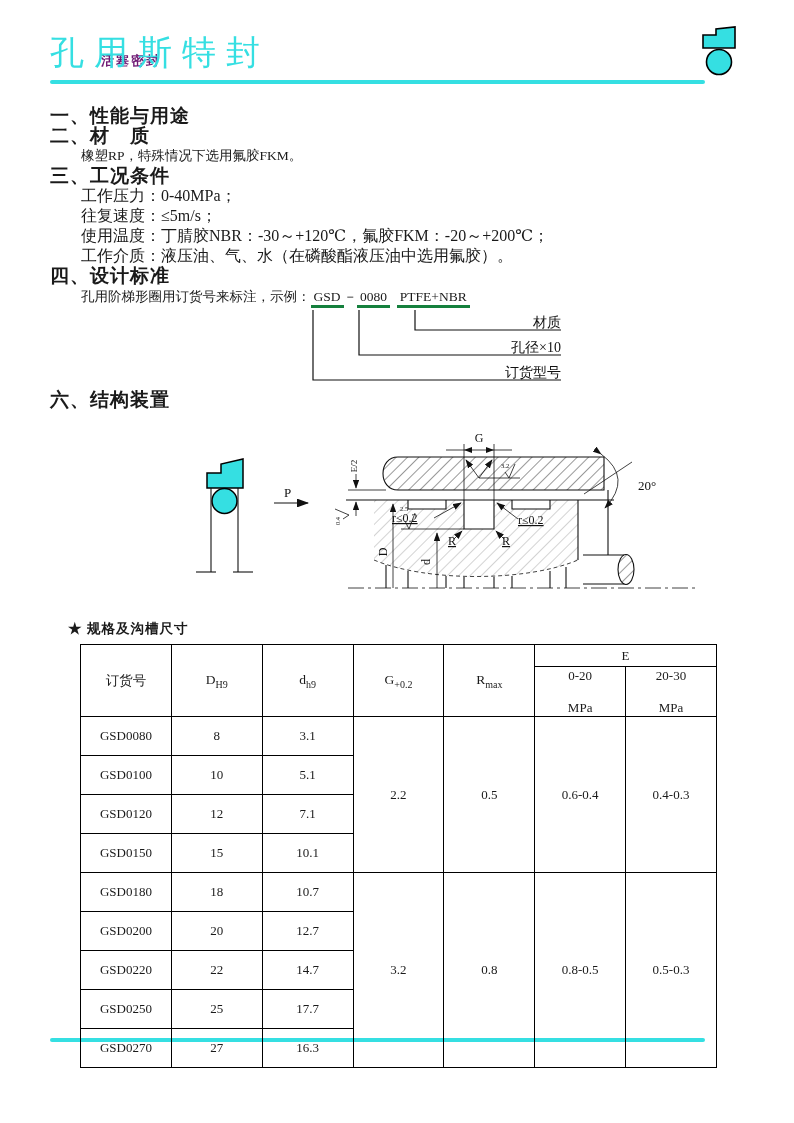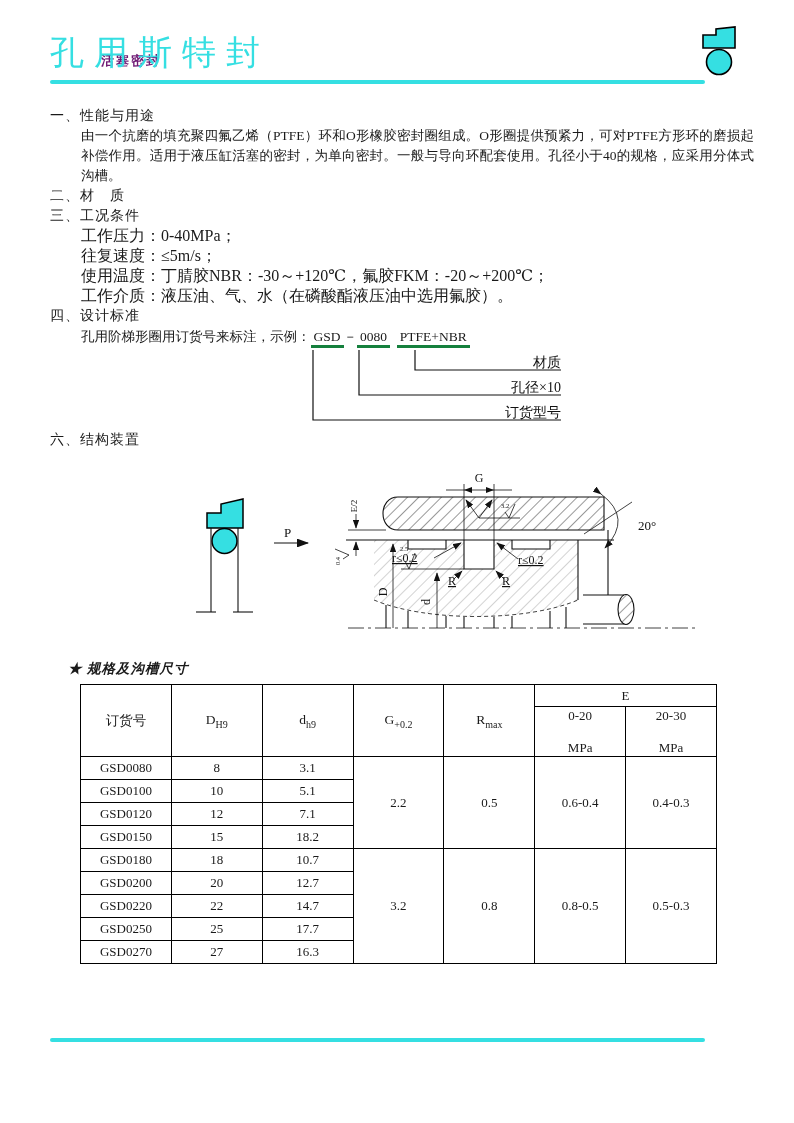--- a/index.html
+++ b/index.html
@@ -28,54 +28,54 @@
   .hdr-logo { position:absolute; right:8px; top:-4px; }
   .rule {
     position:absolute; left:50px; width:655px; height:4px;
     background:#35dfe2; border-radius:2px;
   }
   .rule-top { top:80px; }
   .rule-bottom { top:1038px; }
 
   
   .content { position:absolute; top:106px; left:50px; right:40px; }
-  .sec-h { font-size:14px; font-weight:normal; line-height:20px; letter-spacing:1px; }
+  .sec-h { font-size:19px; font-weight:bold; line-height:20px; letter-spacing:1px; }
   .sec-b { font-size:13.5px; line-height:20px; padding-left:31px; text-align:justify; }
   .cond-line { font-size:16px; line-height:20px; padding-left:31px; }
 
   
   .example-line { font-size:13.5px; line-height:22px; padding-left:31px; white-space:nowrap; }
   .u { border-bottom:3px solid #15803d; padding:0 3px 1px 3px; }
   .callout-svg { display:block; margin-left:253px; margin-top:2px; }
   .callout-svg text { font-size:14px; fill:#111; }
   .callout-svg polyline { fill:none; stroke:#111; stroke-width:1.2; }
 
   
   .draw-svg { display:block; margin-left:6px; margin-top:2px; }
   .draw-svg .ln { stroke:#111; stroke-width:1.1; fill:none; }
   .draw-svg .thin { stroke:#111; stroke-width:0.8; fill:none; }
   .draw-svg text { fill:#111; }
 
   
-  .tbl-caption { font-size:13.5px; font-weight:600; padding-left:18px; margin-bottom:6px; letter-spacing:1px;font-style:italic; }
+  .tbl-caption { font-size:13.5px; font-weight:600; padding-left:18px; margin-bottom:6px; letter-spacing:1px; }
   table.spec {
     border-collapse:collapse; table-layout:fixed;
     margin-left:30px; width:636px;
     font-size:13px;
   }
   table.spec th, table.spec td {
     border:1px solid #000; text-align:center; vertical-align:middle;
     font-weight:normal; padding:0 2px;
   }
   table.spec col { width:90.85px; }
   .h-tall { height:72px; font-size:13.5px; }
   .h-e { height:22px; }
   .h-mpa { height:50px; }
   .h-mpa .l1 { margin-bottom:16px; }
-  tbody td { height:23px; }
+  tbody td { height:39px; }
   sub { font-size:10px; }
 </style>
 </head>
 <body>
 
 <div class="page">
 
   <div class="hdr">
     <div class="hdr-cat">活塞密封</div>
     <div class="hdr-title">孔用斯特封</div>
@@ -85,23 +85,23 @@
         <circle cx="22" cy="36" r="12.5" fill="#35dfe2" stroke="#000" stroke-width="1.6"></circle>
       </svg>
     </div>
   </div>
   <div class="rule rule-top"></div>
   <div class="rule rule-bottom"></div>
 
   <div class="content">
 
     <div class="sec-h">一、性能与用途</div>
-    <div class="sec-b">由一个抗磨的填充聚四氟乙烯（PTFE）环和O形橡胶密封圈组成。O形圈提供预紧力，可对PTFE方形环的磨损起补偿作用。适用于液压缸活塞的密封，为单向密封。一般与导向环配套使用。孔径小于40的规格，应采用分体式沟槽。</div>
 
     <div class="sec-h">二、材　质</div>
+    <div class="sec-b">橡塑RP，特殊情况下选用氟胶FKM。</div>
 
     <div class="sec-h">三、工况条件</div>
     <div class="cond-line">工作压力：0-40MPa；</div>
     <div class="cond-line">往复速度：≤5m/s；</div>
     <div class="cond-line">使用温度：丁腈胶NBR：-30～+120℃，氟胶FKM：-20～+200℃；</div>
     <div class="cond-line">工作介质：液压油、气、水（在磷酸酯液压油中选用氟胶）。</div>
 
     <div class="sec-h">四、设计标准</div>
 
     <div class="example-line"><span>孔用阶梯形圈用订货号来标注，示例：</span><span class="u">GSD</span><span>－</span><span class="u">0080</span><span>&nbsp;&nbsp;</span><span class="u">PTFE+NBR</span></div>
@@ -276,21 +276,21 @@
           <td>5.1</td>
         </tr>
         <tr>
           <td>GSD0120</td>
           <td>12</td>
           <td>7.1</td>
         </tr>
         <tr>
           <td>GSD0150</td>
           <td>15</td>
-          <td>18.2</td>
+          <td>10.1</td>
         </tr>
         <tr>
           <td>GSD0180</td>
           <td>18</td>
           <td>10.7</td>
           <td rowspan="5">3.2</td>
           <td rowspan="5">0.8</td>
           <td rowspan="5">0.8-0.5</td>
           <td rowspan="5">0.5-0.3</td>
         </tr>

